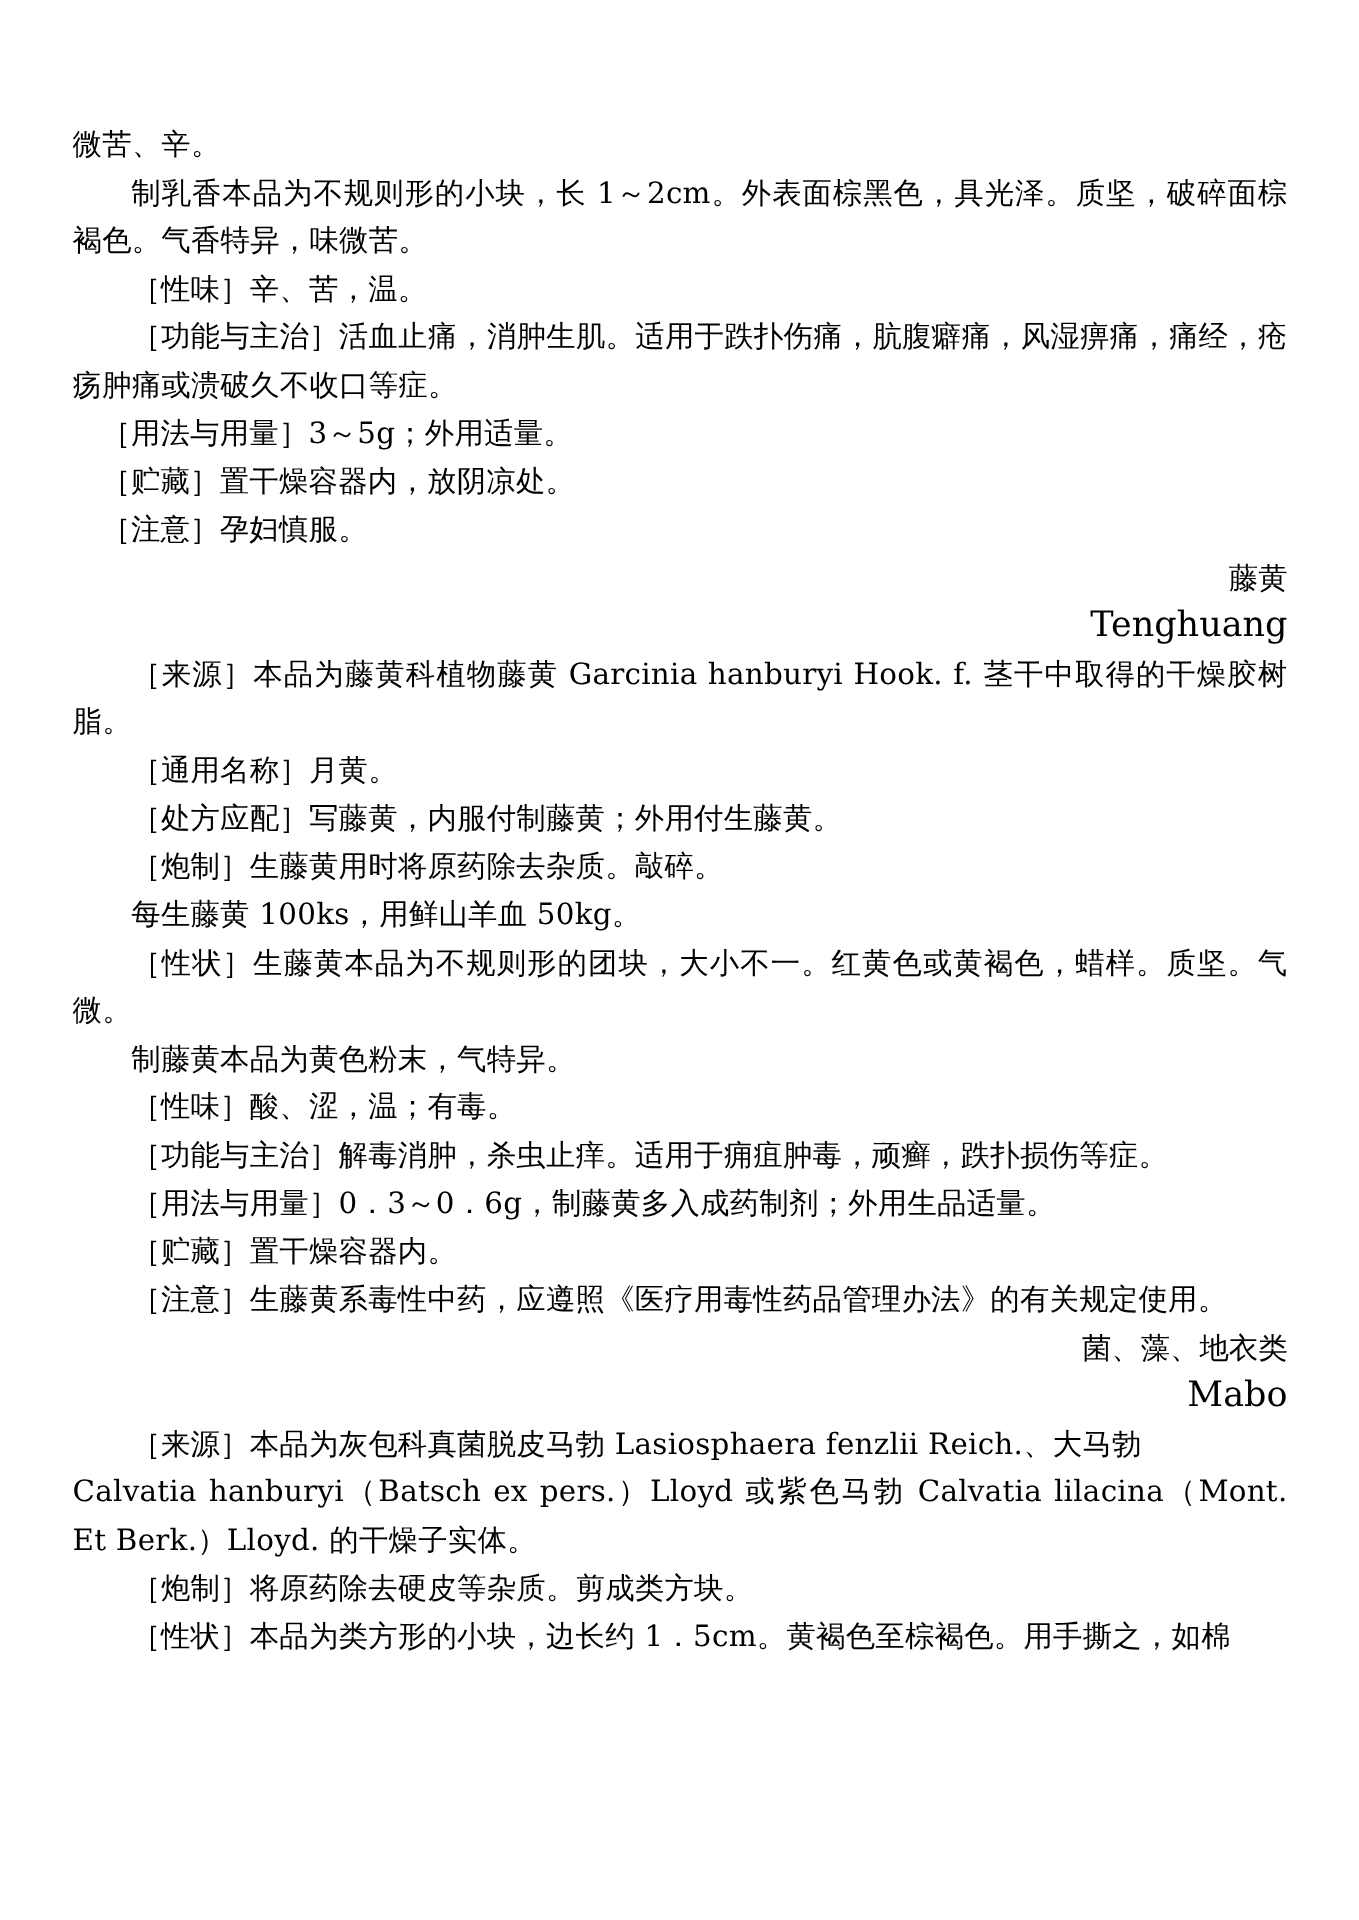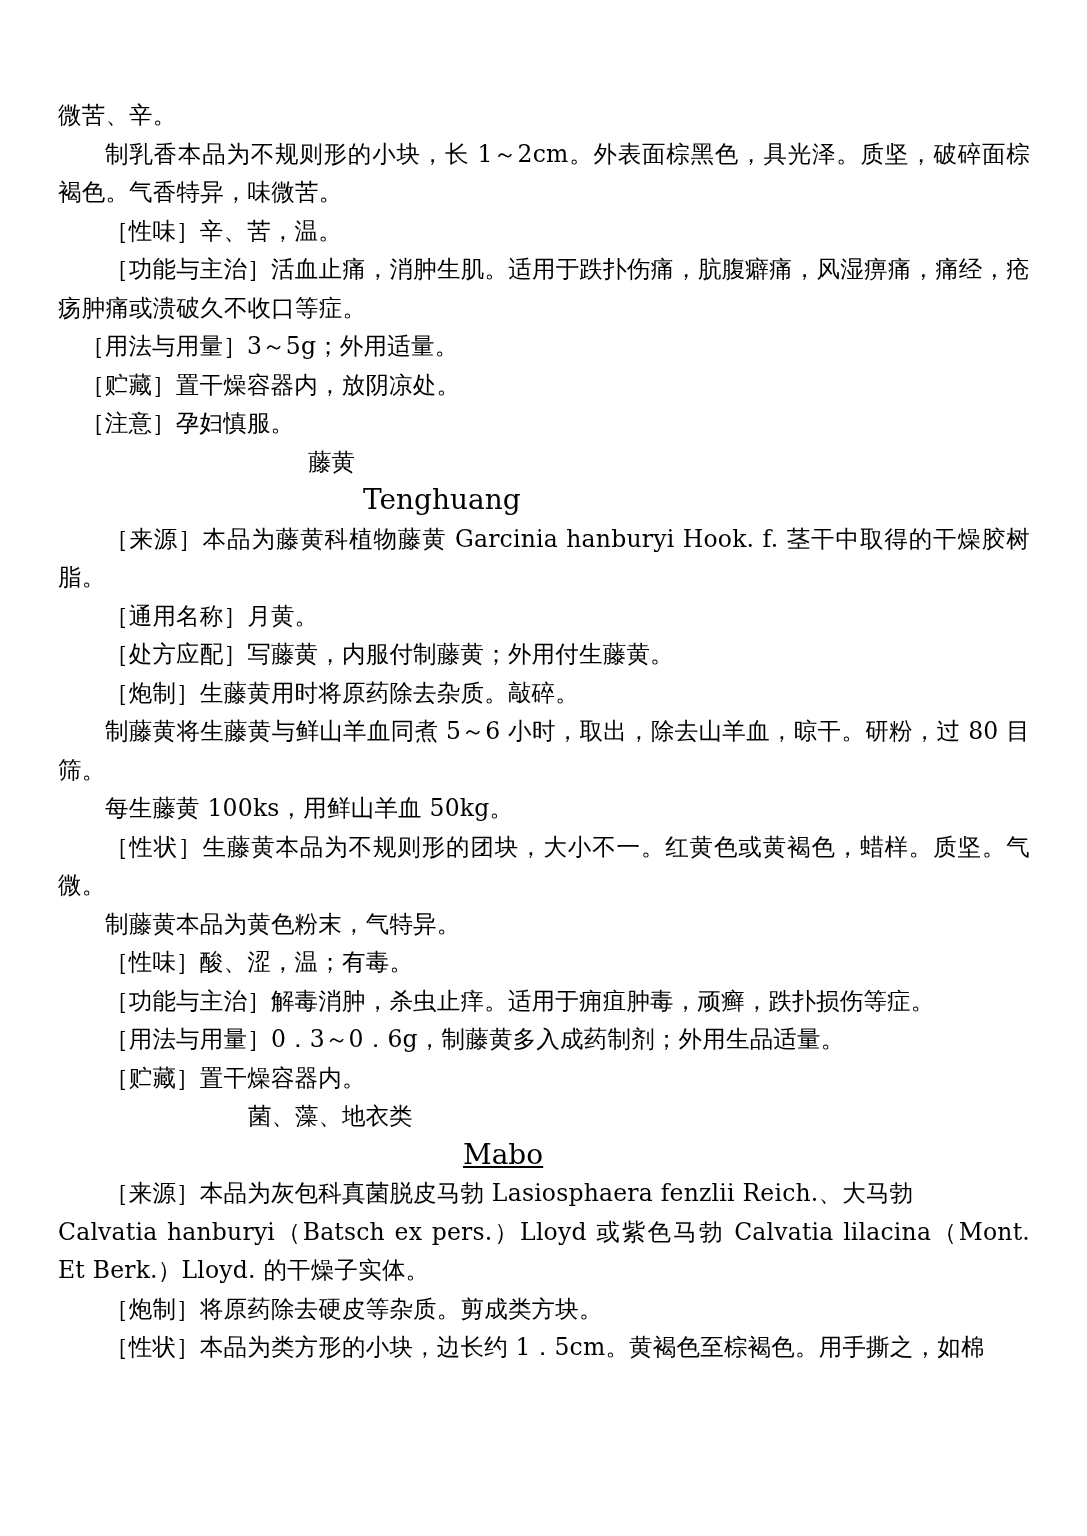--- a/index.html
+++ b/index.html
@@ -32,27 +32,27 @@
     text-justify: inter-ideograph;
     letter-spacing: 0.2px;
   }
   p.ind1 { text-indent: 47px; }
   p.ind2 { text-indent: 23px; }
   p.noind { text-indent: 0; }
   .center-title {
     margin: 0;
     font-size: 23.5px;
     line-height: 38.5px;
-    text-align: left;
+    text-align: right;
   }
   .t-ind-1 { padding-left: 250px; }
   .t-ind-2 { padding-left: 305px; }
   .t-ind-3 { padding-left: 190px; }
   .t-ind-4 { padding-left: 250px; }
-  .t-ind-5 { padding-left: 405px; text-decoration: underline; }
+  .t-ind-5 { padding-left: 405px; }
   .lat {
     font-family: "DejaVu Serif", "Liberation Serif", serif;
     font-size: 28px;
   }
   .pagenum {
     position: absolute;
     left: 0;
     right: 16px;
     top: 1420px;
     font-size: 21px;
@@ -73,28 +73,28 @@
     <p class="ind2">［贮藏］置干燥容器内，放阴凉处。</p>
     <p class="ind2">［注意］孕妇慎服。</p>
 
     <div class="center-title t-ind-1">藤黄</div>
     <div class="center-title t-ind-2 lat">Tenghuang</div>
 
     <p class="ind1">［来源］本品为藤黄科植物藤黄 Garcinia hanburyi Hook. f. 茎干中取得的干燥胶树脂。</p>
     <p class="ind1">［通用名称］月黄。</p>
     <p class="ind1">［处方应配］写藤黄，内服付制藤黄；外用付生藤黄。</p>
     <p class="ind1">［炮制］生藤黄用时将原药除去杂质。敲碎。</p>
-    <p class="ind1">制藤黄将生藤黄与鲜山羊血同煮 5～6 小时，取出，除去山羊血，晾干。研粉，过 80 目筛。</p>
     <p class="ind1">每生藤黄 100ks，用鲜山羊血 50kg。</p>
     <p class="ind1">［性状］生藤黄本品为不规则形的团块，大小不一。红黄色或黄褐色，蜡样。质坚。气微。</p>
     <p class="ind1">制藤黄本品为黄色粉末，气特异。</p>
     <p class="ind1">［性味］酸、涩，温；有毒。</p>
     <p class="ind1">［功能与主治］解毒消肿，杀虫止痒。适用于痈疽肿毒，顽癣，跌扑损伤等症。</p>
     <p class="ind1">［用法与用量］0．3～0．6g，制藤黄多入成药制剂；外用生品适量。</p>
     <p class="ind1">［贮藏］置干燥容器内。</p>
+    <p class="ind1">［注意］生藤黄系毒性中药，应遵照《医疗用毒性药品管理办法》的有关规定使用。</p>
 
     <div class="center-title t-ind-3">菌、藻、地衣类</div>
     <div class="center-title t-ind-5 lat">Mabo</div>
 
     <p class="ind1">［来源］本品为灰包科真菌脱皮马勃 Lasiosphaera fenzlii Reich.、大马勃</p>
     <p class="noind">Calvatia hanburyi（Batsch ex pers.）Lloyd 或紫色马勃 Calvatia lilacina（Mont. Et Berk.）Lloyd. 的干燥子实体。</p>
     <p class="ind1">［炮制］将原药除去硬皮等杂质。剪成类方块。</p>
     <p class="ind1">［性状］本品为类方形的小块，边长约 1．5cm。黄褐色至棕褐色。用手撕之，如棉</p>
 
   </div>

